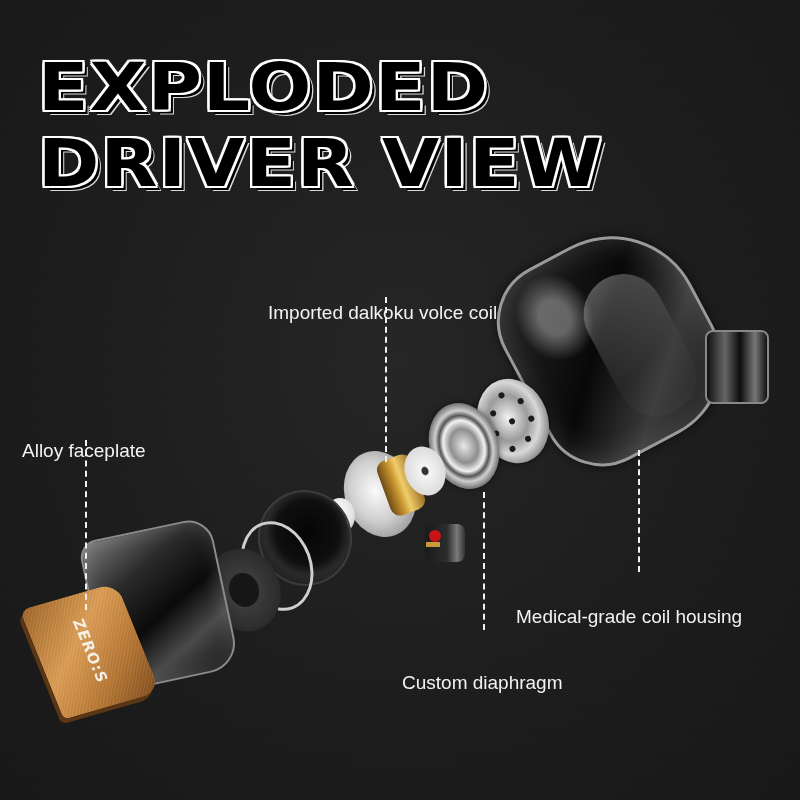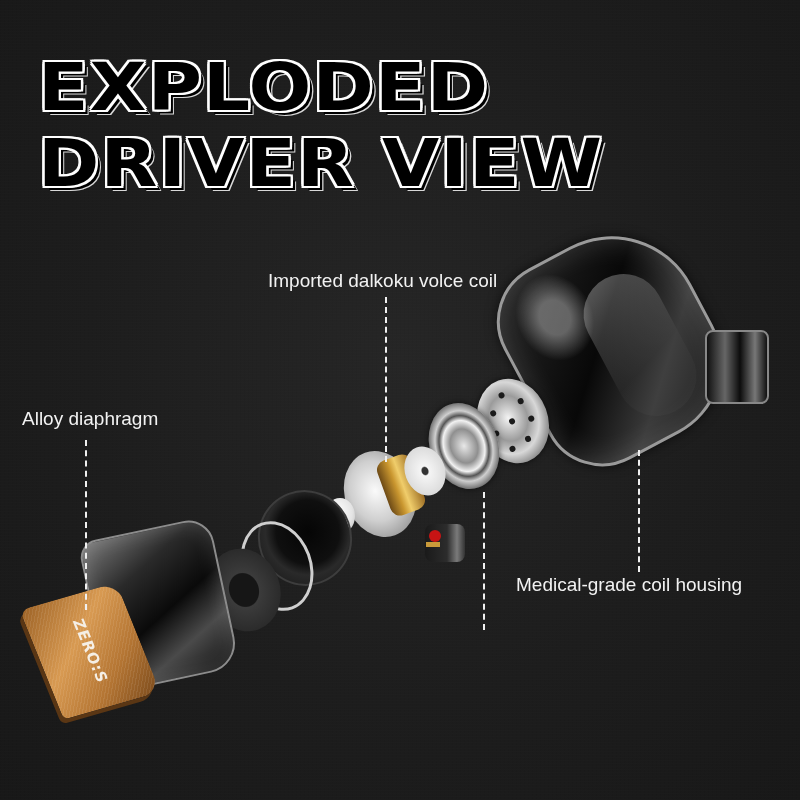--- a/index.html
+++ b/index.html
@@ -30,21 +30,21 @@
       text-shadow:
         -2px -2px 0 #fff, 2px -2px 0 #fff, -2px 2px 0 #fff, 2px 2px 0 #fff,
         0 -2px 0 #fff, 0 2px 0 #fff, -2px 0 0 #fff, 2px 0 0 #fff,
         4px 4px 0 #000, 5px 5px 0 #d8d8d8;
       transform: scaleX(1.12); transform-origin: left top;
     }
     .title .line { display: block; }
 
     .label {
       position: absolute; color: #f2f2f2; font-size: 19px;
-      font-family: "Liberation Sans", sans-serif; white-space: nowrap;
+      font-family: "Liberation Sans", sans-serif; white-space: nowrap; margin-top: 32px;
     }
     .leader {
       position: absolute; width: 0;
       border-left: 2px dashed #f0f0f0;
     }
 
     
     .part { position: absolute; }
 
     
@@ -200,15 +200,16 @@
   <div class="part faceplate">
     <span class="faceplate-logo">ZERO:S</span>
   </div>
 
   <div class="leader" style="left:385px;top:297px;height:165px"></div>
   <div class="leader" style="left:85px;top:440px;height:170px"></div>
   <div class="leader" style="left:638px;top:450px;height:122px"></div>
   <div class="leader" style="left:483px;top:492px;height:138px"></div>
 
   <div class="label" style="left:268px;top:270px">Imported dalkoku volce coil</div>
-  <div class="label" style="left:22px;top:408px">Alloy diaphragm</div>
+  <div class="label" style="left:22px;top:408px">Alloy faceplate</div>
   <div class="label" style="left:516px;top:574px">Medical-grade coil housing</div>
+  <div class="label" style="left:402px;top:640px">Custom diaphragm</div>
 </div>
 
 </body></html>

